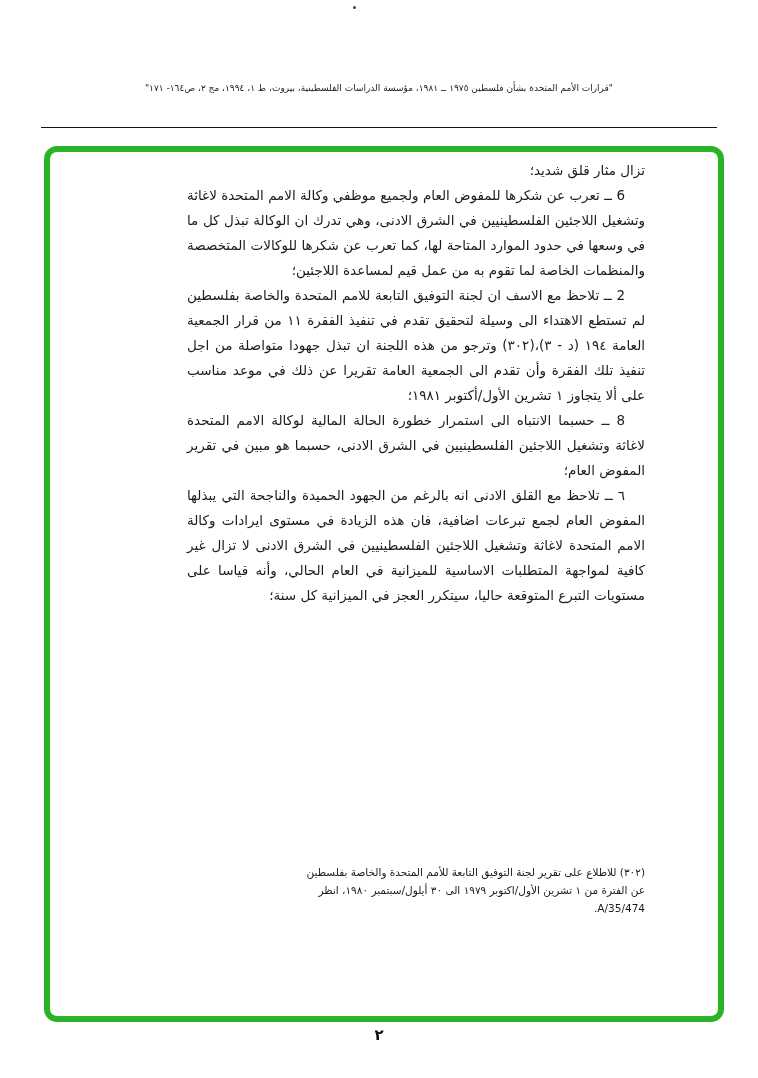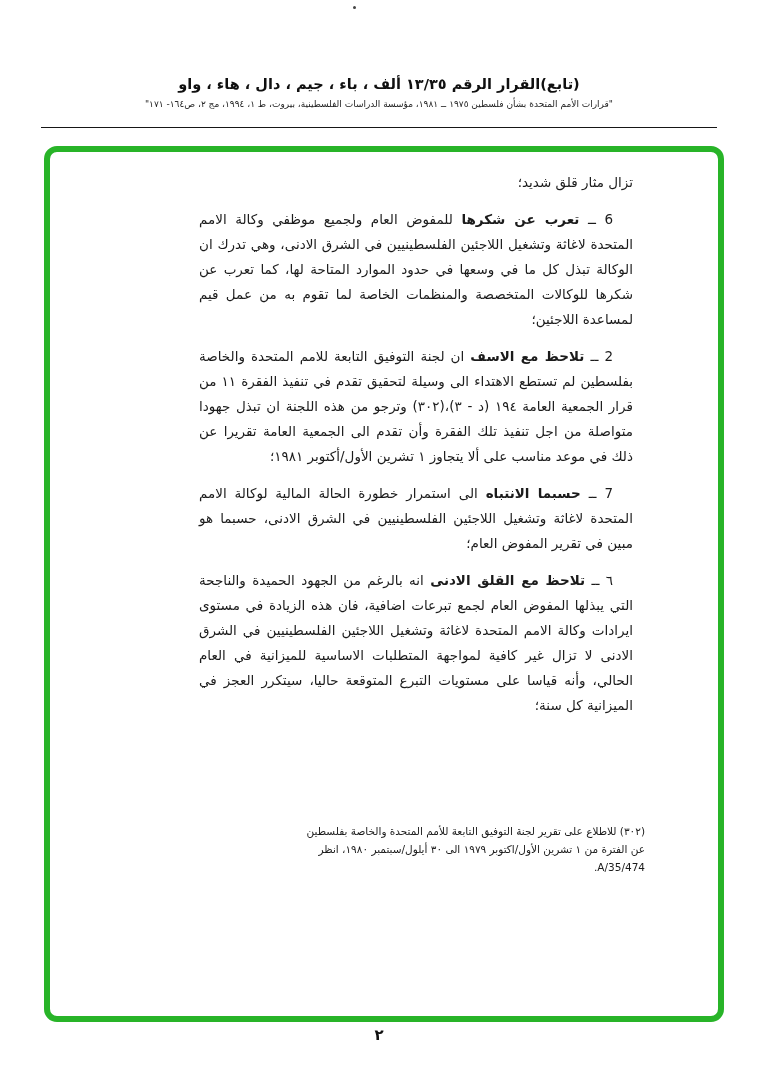--- a/index.html
+++ b/index.html
@@ -13,38 +13,37 @@
   .artifact-dot{position:absolute;top:6px;left:353px;width:3px;height:3px;border-radius:50%;background:#444;}
   .header{position:absolute;top:76px;left:0;right:0;text-align:center;}
   .header-title{font-size:14.5px;font-weight:bold;color:#101010;letter-spacing:0.2px;}
   .header-source{margin-top:7px;font-size:9px;color:#1d1d1d;}
   .header-rule{position:absolute;top:127px;left:41px;width:676px;height:0;border-top:1.6px solid #161616;}
   .frame{position:absolute;top:146px;left:44px;width:668px;height:864px;border:6px solid var(--frame-green,#28b428);border-radius:13px;}
   .body-text{
     position:absolute;top:158px;right:113px;width:458px;
     font-size:13.5px;line-height:25px;text-align:justify;
   }
-  .body-text p{margin:12px;}
+  .body-text p{margin:0;}
   .para{text-indent:20px;}
-  .plead{font-weight:bold;}
+  .plead{font-weight:normal;}
   .footnote{
-    position:absolute;top:822px;right:113px;width:342px;
+    position:absolute;top:863px;right:113px;width:342px;
     font-size:10.5px;line-height:18px;text-align:right;color:#1b1b1b;
   }
   .page-number{position:absolute;top:1026px;left:0;right:0;text-align:center;font-size:15px;font-weight:bold;color:#101010;}
 </style>
 </head>
 <body>
 
 <div class="page">
 
   <span class="artifact-dot"></span>
 
   <header class="header">
-    <div class="header-title">(تابع)القرار الرقم ١٣/٣٥ ألف ، باء ، جيم ، دال ، هاء ، واو</div>
     <div class="header-source">"قرارات الأمم المتحدة بشأن فلسطين ١٩٧٥ ــ ١٩٨١، مؤسسة الدراسات الفلسطينية، بيروت، ط ١، ١٩٩٤، مج ٢، ص١٦٤- ١٧١"</div>
   </header>
 
   <div class="header-rule"></div>
 
   <div class="frame"></div>
 
   <main class="body-text">
     <p class="opening">تزال مثار قلق شديد؛</p>
 
@@ -55,21 +54,21 @@
     </p>
 
 
     <p class="para">
       <span class="pnum">2 ــ</span>
       <span class="plead">تلاحظ مع الاسف</span>
       <span class="ptext">ان لجنة التوفيق التابعة للامم المتحدة والخاصة بفلسطين لم تستطع الاهتداء الى وسيلة لتحقيق تقدم في تنفيذ الفقرة ١١ من قرار الجمعية العامة ١٩٤ (د - ٣)،(٣٠٢) وترجو من هذه اللجنة ان تبذل جهودا متواصلة من اجل تنفيذ تلك الفقرة وأن تقدم الى الجمعية العامة تقريرا عن ذلك في موعد مناسب على ألا يتجاوز ١ تشرين الأول/أكتوبر ١٩٨١؛</span>
     </p>
 
     <p class="para">
-      <span class="pnum">7 ــ</span>
+      <span class="pnum">8 ــ</span>
       <span class="plead">حسبما الانتباه</span>
       <span class="ptext">الى استمرار خطورة الحالة المالية لوكالة الامم المتحدة لاغاثة وتشغيل اللاجئين الفلسطينيين في الشرق الادنى، حسبما هو مبين في تقرير المفوض العام؛</span>
     </p>
 
     <p class="para">
       <span class="pnum">٦ ــ</span>
       <span class="plead">تلاحظ مع القلق الادنى</span>
       <span class="ptext">انه بالرغم من الجهود الحميدة والناجحة التي يبذلها المفوض العام لجمع تبرعات اضافية، فان هذه الزيادة في مستوى ايرادات وكالة الامم المتحدة لاغاثة وتشغيل اللاجئين الفلسطينيين في الشرق الادنى لا تزال غير كافية لمواجهة المتطلبات الاساسية للميزانية في العام الحالي، وأنه قياسا على مستويات التبرع المتوقعة حاليا، سيتكرر العجز في الميزانية كل سنة؛</span>
     </p>
 

